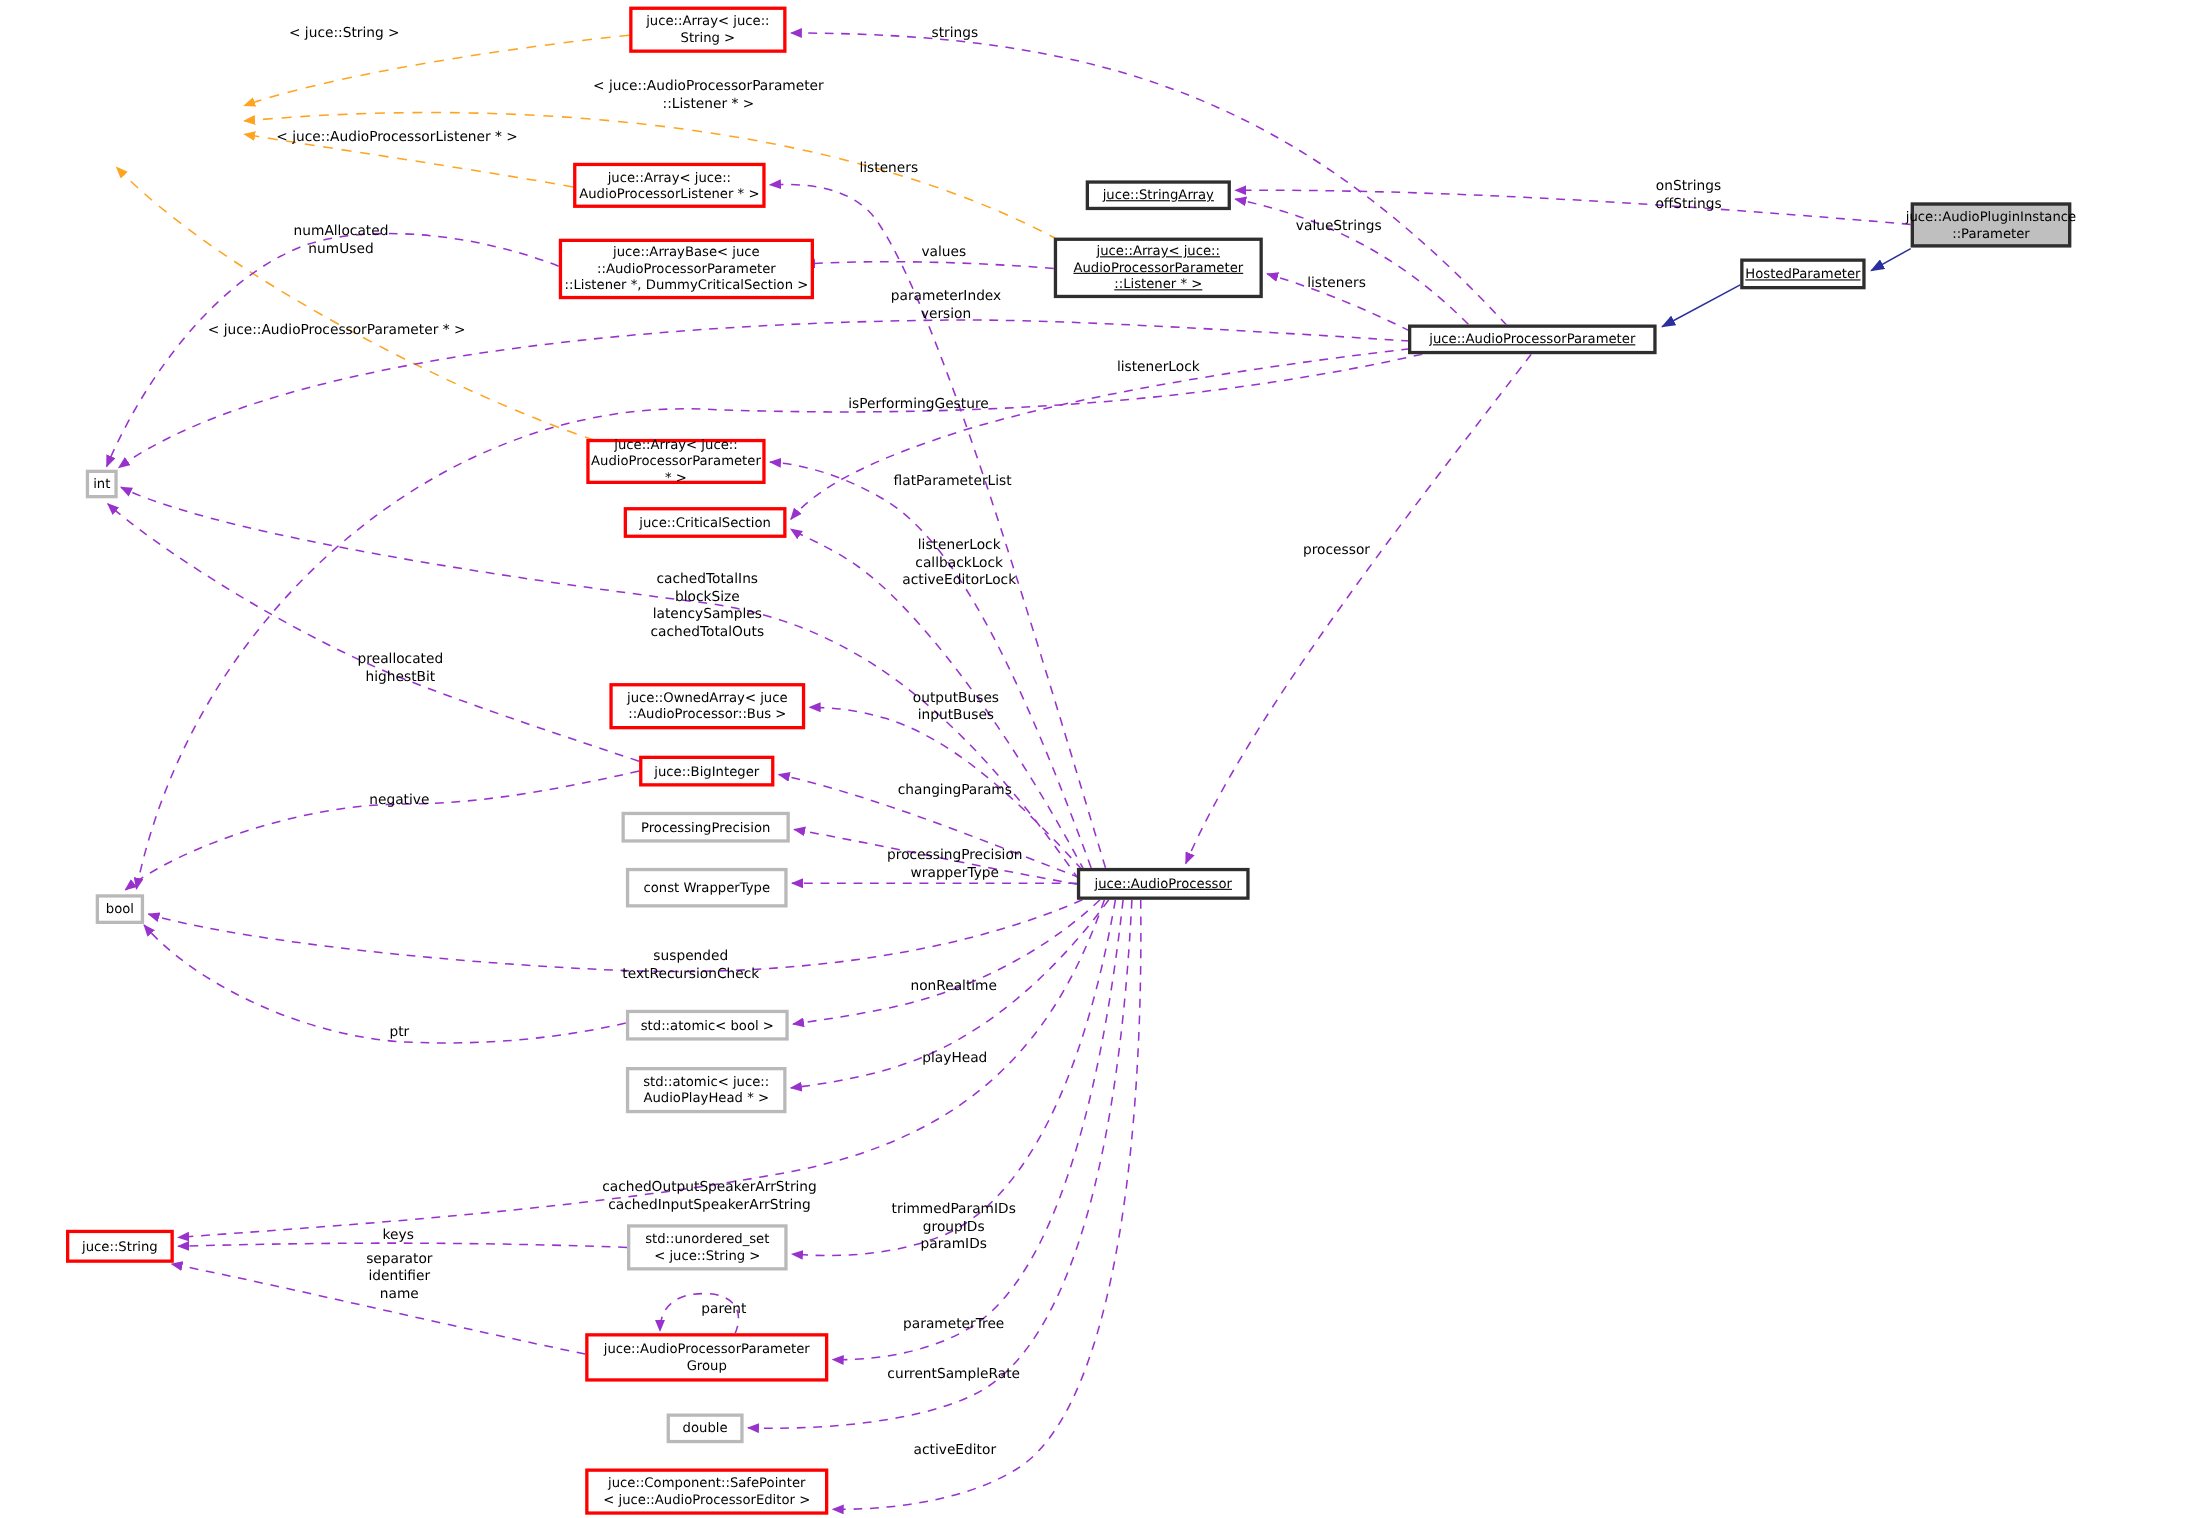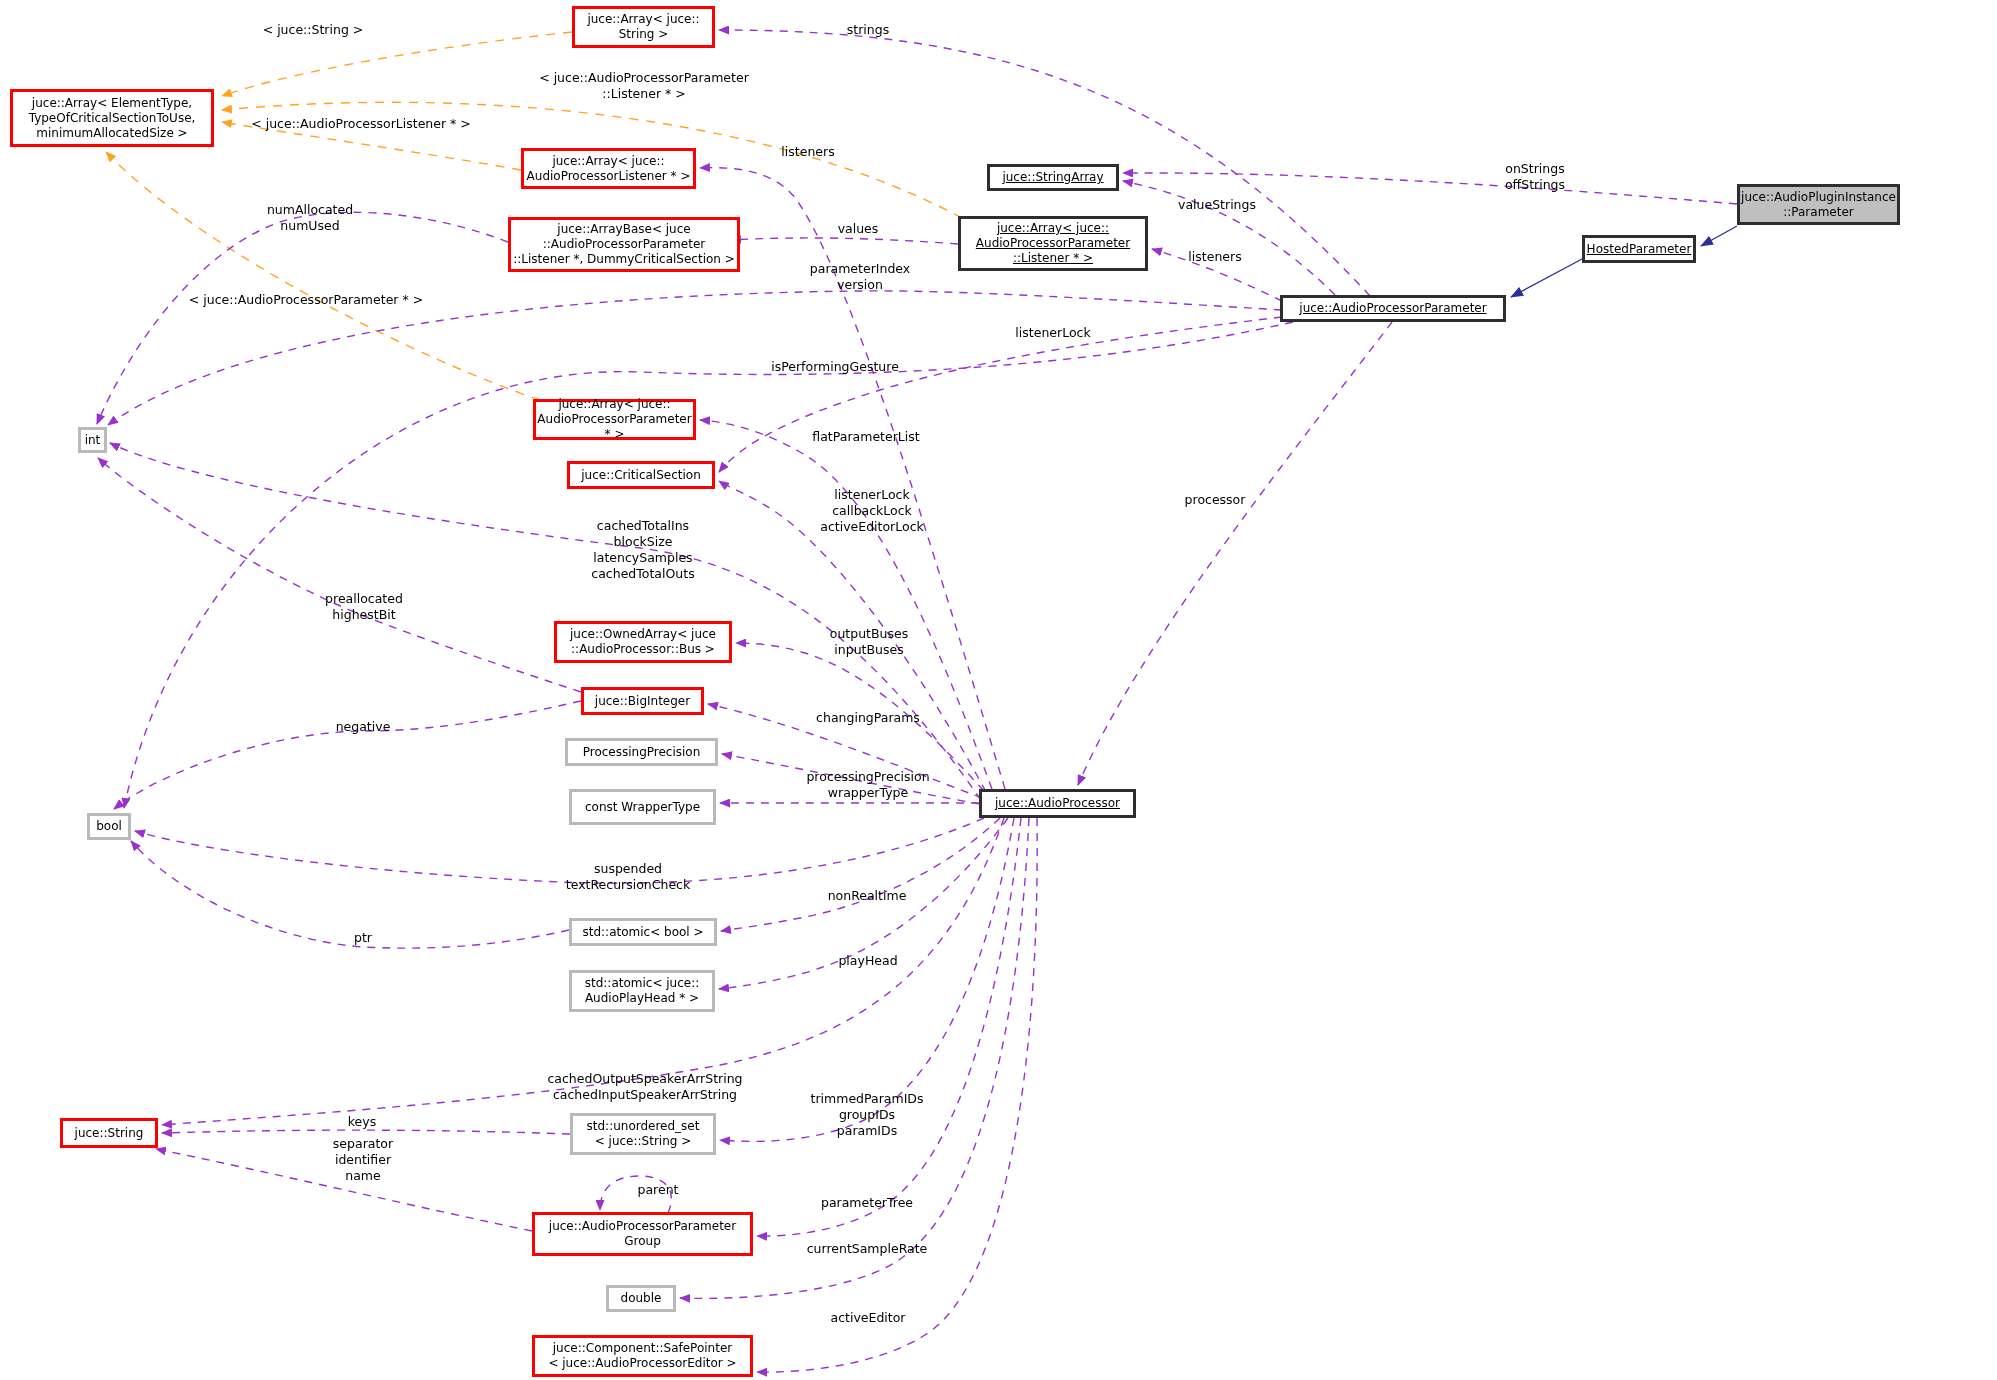--- a/index.html
+++ b/index.html
@@ -78,33 +78,30 @@
     <path class="edge edge-usage" marker-end="url(#mU)" d="M 668,1213 C 678,1190 665,1176 640,1176 C 614,1176 600,1188 600,1210"></path>
     <path class="edge edge-usage" marker-end="url(#mU)" d="M 581,701 C 480,724 420,731 363,731 C 270,732 160,772 114,809"></path>
     <path class="edge edge-usage" marker-end="url(#mU)" d="M 581,692 C 490,662 420,638 364,616 C 255,572 135,492 98,458"></path>
 
     <path class="edge edge-inherit" marker-end="url(#mI)" d="M 1737,226 L 1701,246"></path>
     <path class="edge edge-inherit" marker-end="url(#mI)" d="M 1582,259 L 1511,297"></path>
   </svg>
 
   <div class="node documented" style="left:572px;top:6px;width:143px;height:42px">juce::Array&lt; juce::
 String &gt;</div>
-  <div class="node documented" style="left:10px;top:89px;width:204px;height:58px">juce::Array&lt; ElementType,
-TypeOfCriticalSectionToUse,
-minimumAllocatedSize &gt;</div>
   <div class="node documented" style="left:521px;top:148px;width:175px;height:41px">juce::Array&lt; juce::
 AudioProcessorListener * &gt;</div>
   <div class="node linked" style="left:987px;top:164px;width:132px;height:27px">juce::StringArray</div>
   <div class="node documented" style="left:508px;top:217px;width:232px;height:55px">juce::ArrayBase&lt; juce
 ::AudioProcessorParameter
 ::Listener *, DummyCriticalSection &gt;</div>
   <div class="node linked" style="left:958px;top:216px;width:190px;height:55px">juce::Array&lt; juce::
 AudioProcessorParameter
 ::Listener * &gt;</div>
-  <div class="node target" style="left:1737px;top:184px;width:163px;height:41px">juce::AudioPluginInstance
+  <div class="node target" style="left:1737px;top:184px;width:146px;height:41px">juce::AudioPluginInstance
 ::Parameter</div>
   <div class="node linked" style="left:1582px;top:235px;width:114px;height:28px">HostedParameter</div>
   <div class="node linked" style="left:1280px;top:295px;width:226px;height:27px">juce::AudioProcessorParameter</div>
   <div class="node plain" style="left:78px;top:427px;width:29px;height:26px">int</div>
   <div class="node documented" style="left:533px;top:399px;width:163px;height:41px">juce::Array&lt; juce::
 AudioProcessorParameter * &gt;</div>
   <div class="node documented" style="left:567px;top:461px;width:148px;height:28px">juce::CriticalSection</div>
   <div class="node documented" style="left:554px;top:621px;width:178px;height:42px">juce::OwnedArray&lt; juce
 ::AudioProcessor::Bus &gt;</div>
   <div class="node documented" style="left:581px;top:687px;width:123px;height:28px">juce::BigInteger</div>

